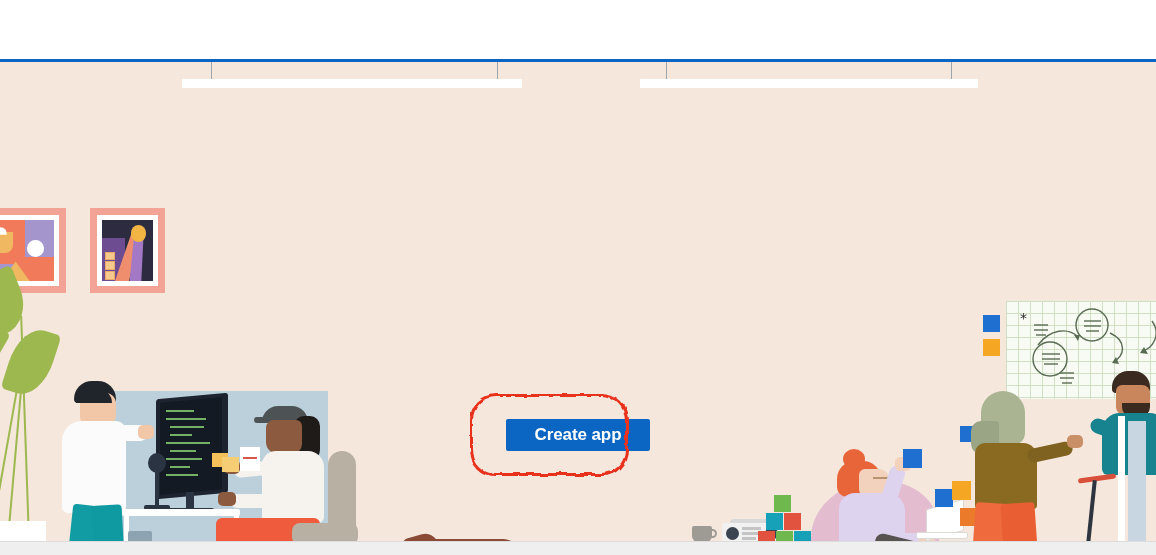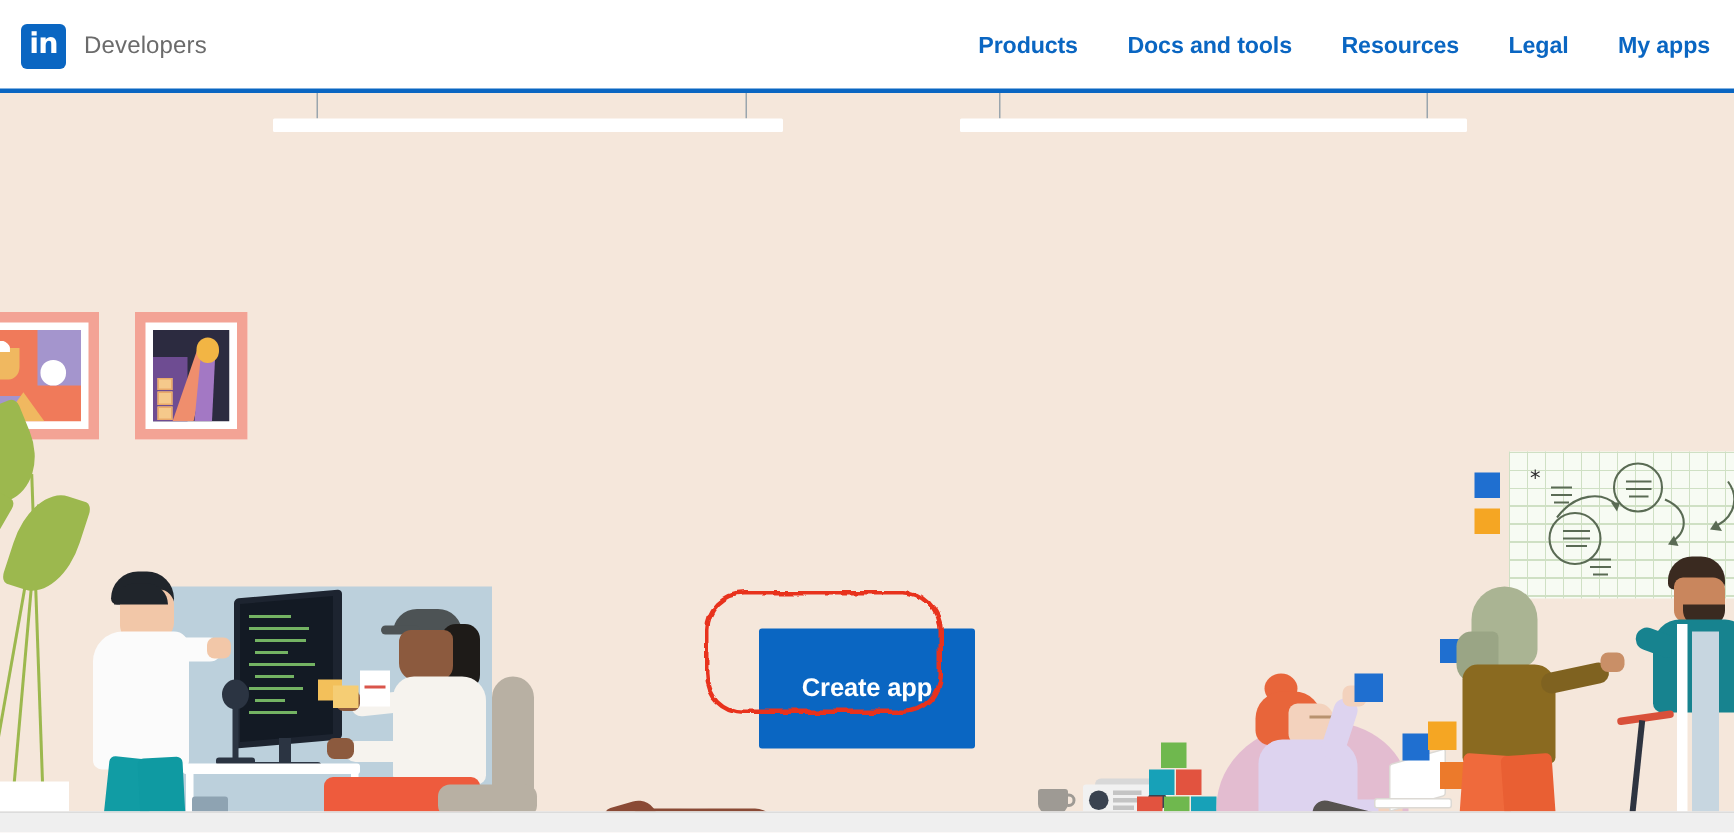--- a/index.html
+++ b/index.html
@@ -173,21 +173,21 @@
     z-index: 40;
   }
   #cta-anchor { position: relative; }
 
   #create-app-button {
     position: relative;
     background: #0a66c2;
     color: #ffffff;
     font-size: 17px;
     font-weight: 600;
-    padding: 30px 29px;
+    padding: 6px 29px;
     border: none;
     border-radius: 2px;
     cursor: pointer;
     font-family: "Liberation Sans", sans-serif;
     letter-spacing: -0.1px;
     z-index: 2;
   }
 
   
   #annotation-box {
@@ -218,33 +218,20 @@
 
 <svg width="0" height="0" style="position:absolute">
   <filter id="rough">
     <feTurbulence type="fractalNoise" baseFrequency="0.06" numOctaves="3" seed="7" result="n"></feTurbulence>
     <feDisplacementMap in="SourceGraphic" in2="n" scale="5" xChannelSelector="R" yChannelSelector="G"></feDisplacementMap>
   </filter>
 </svg>
 
 <div id="page">
 
-  <div id="header">
-    <div id="brand">
-      <div id="li-logo">in</div>
-      <div id="brand-name">Developers</div>
-    </div>
-    <div id="nav">
-      <div class="nav-item">Products</div>
-      <div class="nav-item">Docs and tools</div>
-      <div class="nav-item">Resources</div>
-      <div class="nav-item">Legal</div>
-      <div class="nav-item">My apps</div>
-    </div>
-  </div>
   <div id="header-underline"></div>
 
   <div id="hero">
 
     <div class="scene light-wire" style="left:211px;top:0;height:18px;"></div>
     <div class="scene light-wire" style="left:497px;top:0;height:18px;"></div>
     <div class="scene light-bar" style="left:182px;top:18px;width:340px;"></div>
 
     <div class="scene light-wire" style="left:666px;top:0;height:18px;"></div>
     <div class="scene light-wire" style="left:951px;top:0;height:18px;"></div>

